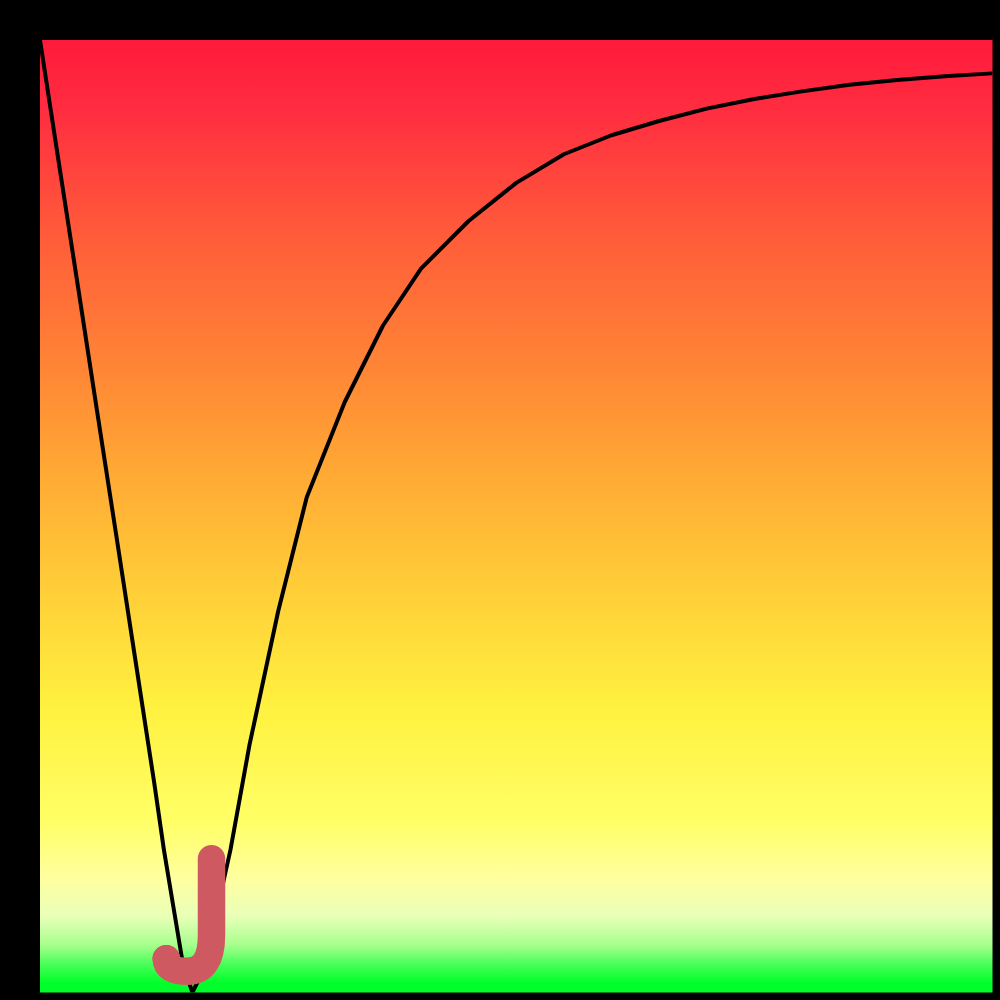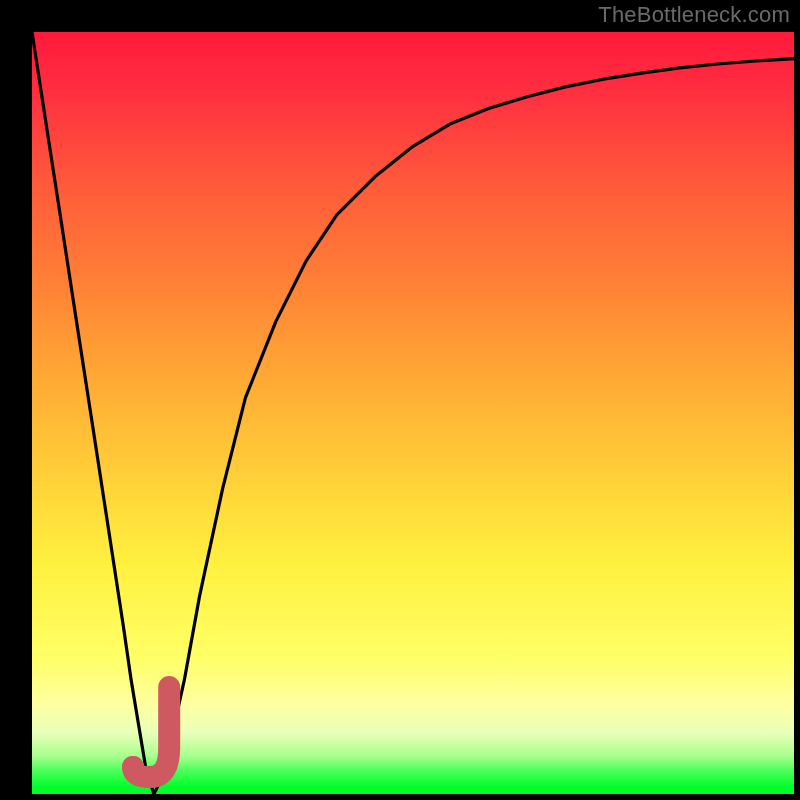--- a/index.html
+++ b/index.html
@@ -73,21 +73,20 @@
     stroke-linejoin: round;
   }
   .curve circle.red-dot {
     fill: #cf5960;
   }
 </style>
 </head>
 <body>
 
 <div class="outer">
-  <div class="attribution">TheBottleneck.com</div>
 
   <div class="plot">
 
     <svg class="curve" viewBox="0 0 762 762">
 
       <path class="black" d="M 0 0
                L 15.2 99.1
                L 30.5 198.1
                L 45.7 297.2
                L 61.0 396.2

